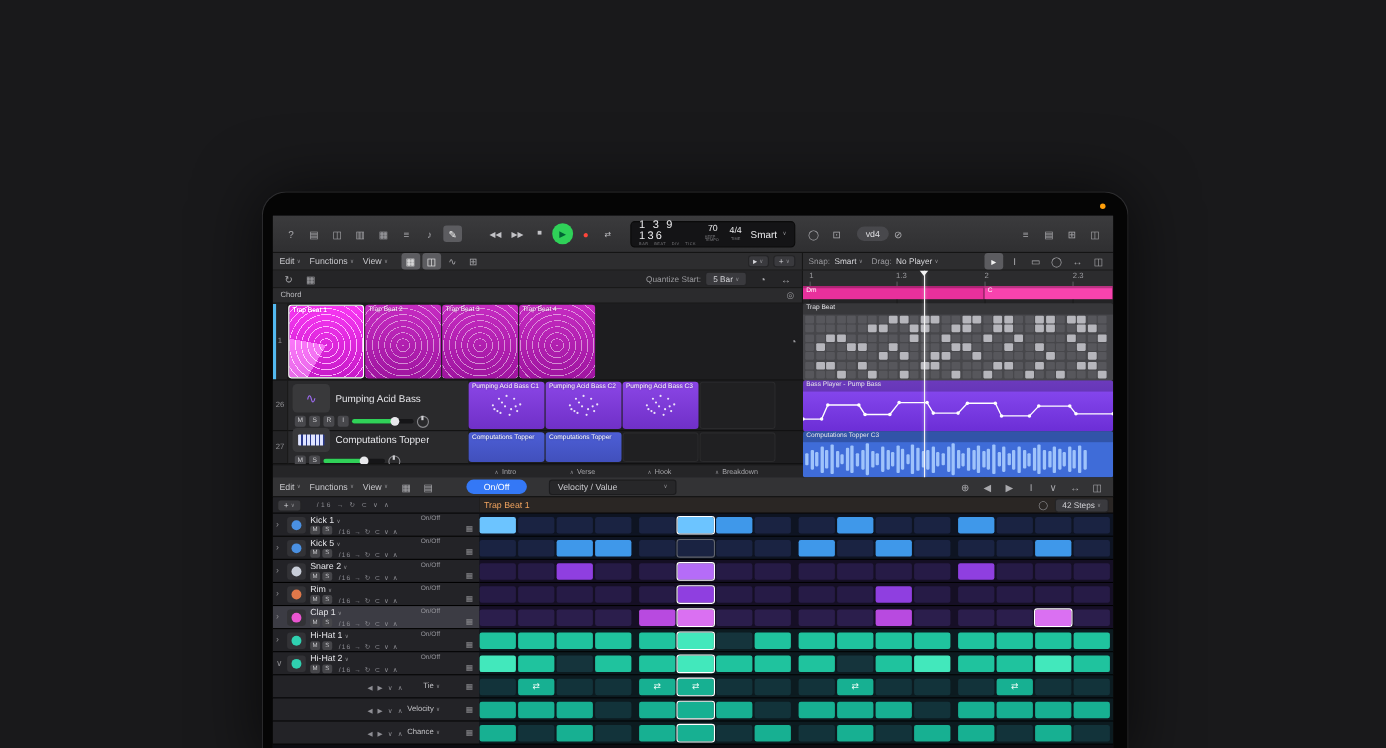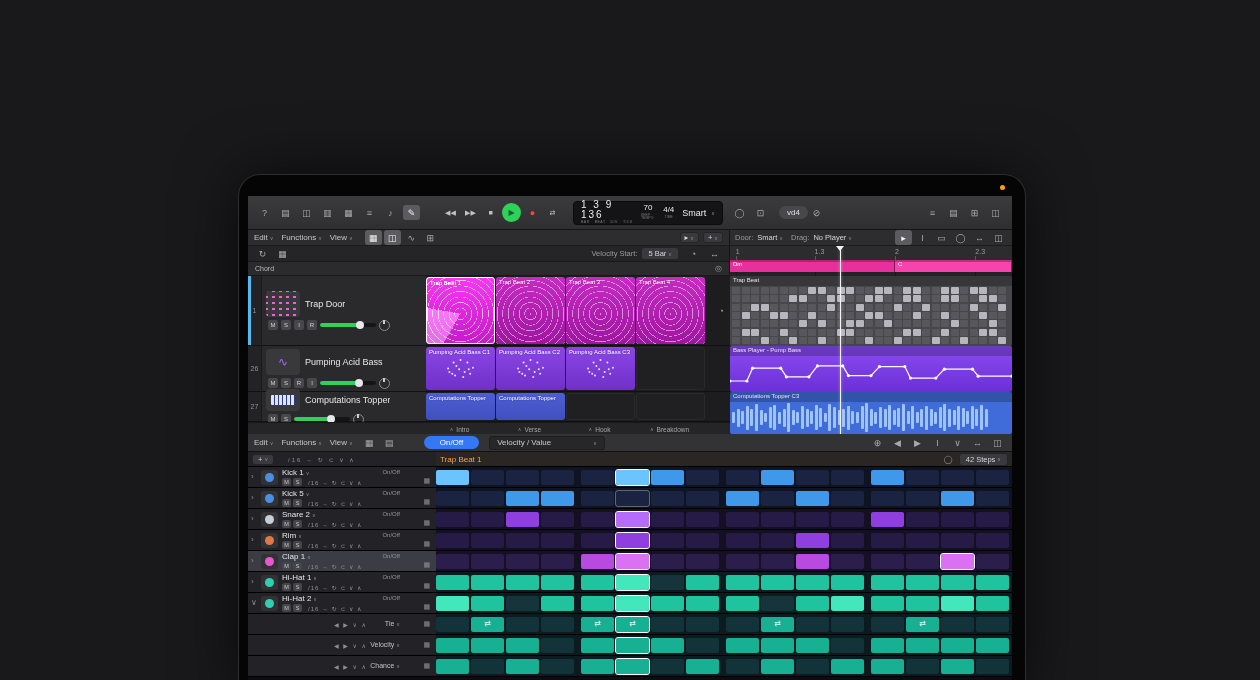--- a/index.html
+++ b/index.html
@@ -94,21 +94,21 @@
   .playhead{position:absolute;top:0;bottom:0;width:1px;background:#f4f4f4;box-shadow:0 0 3px rgba(255,255,255,.6);z-index:9;}
   .ph-handle{position:absolute;z-index:10;width:0;height:0;border-left:4px solid transparent;
     border-right:4px solid transparent;border-top:5px solid #f4f4f4;}
   .wavewrap{position:absolute;left:2px;right:2px;top:10px;bottom:1px;display:flex;align-items:center;gap:1.6px;}
   .wbar{width:3px;border-radius:1px;background:#aacdff;opacity:.9;flex:0 0 auto;}
   
   #sqBar{left:0;top:238px;width:764px;height:18px;background:#333335;border-bottom:1px solid #121212;
     display:flex;align-items:center;padding:0 6px;box-sizing:border-box;}
   .pill-on{background:#3478f6;color:#fff;border-radius:8px;padding:2px 16px;font-size:8px;margin-left:26px;white-space:nowrap;}
   .dd{background:#272729;border:1px solid #1c1c1e;border-radius:3px;padding:1.5px 7px;font-size:8px;
-    color:#cacace;display:flex;align-items:center;margin-left:10px;white-space:nowrap;gap:40px;}
+    color:#cacace;display:flex;align-items:center;margin-left:20px;white-space:nowrap;gap:40px;}
   #seq{left:0;top:256px;width:764px;height:228px;background:#0c0c11;}
   .sq-hdrL{position:absolute;left:0;top:0;width:188px;height:15px;background:#232327;border-bottom:1px solid #000;
     display:flex;align-items:center;padding:0 4px;box-sizing:border-box;}
   .sq-hdrR{position:absolute;left:188px;top:0;width:576px;height:15px;background:#2a2624;border-bottom:1px solid #000;
     display:flex;align-items:center;padding:0 4px;box-sizing:border-box;}
   .sq-title{font-size:8px;color:#f0a35e;}
   .sq-row{position:absolute;left:0;width:764px;height:21px;}
   .sq-head{position:absolute;left:0;top:0;width:188px;height:20px;background:#232327;border-bottom:1px solid #000;}
   .sq-head.sel{background:#3c3c44;}
   .sq-grid{position:absolute;left:188px;top:0;width:576px;height:20px;border-bottom:1px solid #000;}
@@ -224,21 +224,21 @@
             <span class="chev">∨</span>
           </span>
           <span class="pill" style="padding: 0px 4px;">
             <span>+</span>
             <span class="chev">∨</span>
           </span>
         </span>
     </div>
 
     <div class="bar" id="taMenus">
-      <span class="lbl">Door:</span>
+      <span class="lbl">Snap:</span>
       <span class="val">Smart</span>
       <span class="chev">∨</span>
       <span class="lbl" style="margin-left:8px;">Drag:</span>
       <span class="val">No Player</span>
       <span class="chev">∨</span>
       <span class="spacer"></span>
       <span id="taTools" style="display:flex;gap:2px;">
           <span class="ibtn active">▸</span>
           <span class="ibtn">I</span>
           <span class="ibtn">▭</span>
@@ -247,59 +247,40 @@
           <span class="ibtn">◫</span>
         </span>
     </div>
 
     <div class="bar" id="llSub">
       <span id="llSubIcons" style="display:flex;gap:3px;">
           <span class="ibtn">↻</span>
           <span class="ibtn">▦</span>
         </span>
       <span class="spacer"></span>
-      <span class="lbl">Velocity Start:</span>
+      <span class="lbl">Quantize Start:</span>
       <span class="pill">
         <span>5 Bar</span>
         <span class="chev">∨</span>
       </span>
       <span id="llSubIcons2" style="display:flex;gap:4px;margin-left:6px;">
           <span class="ibtn">◔</span>
           <span class="ibtn">↔</span>
         </span>
     </div>
 
     <div class="bar" id="chordBar">
       <span>Chord</span>
       <span class="spacer"></span>
       <span style="color:#9a9a9e;font-size:8px;">◎</span>
     </div>
 
     <div class="abs" id="llGrid">
         <div class="ll-row" style="top: 0px; height: 70px;">
           <div class="ll-num" style="box-shadow: rgb(83, 185, 240) 3px 0px 0px inset;">1</div>
-          <div class="ll-head">
-            <div style="display: flex; flex-direction: column; gap: 3px; width: 100%;">
-              <div style="display: flex; align-items: center; gap: 5px;">
-                <div class="tr-icon" style="width: 34px; height: 26px; background-image: radial-gradient(circle, rgb(240, 96, 216) 1.3px, transparent 1.5px); background-size: 7px 6px; background-position: 4px 3px;"></div>
-                <div style="font-size: 9px; color: rgb(230, 230, 234); white-space: nowrap; overflow: hidden; max-width: 100px;">Trap Door</div>
-              </div>
-              <div style="display: flex; align-items: center; gap: 3px; padding-left: 2px;">
-                <span class="msbtn">M</span>
-                <span class="msbtn">S</span>
-                <span class="msbtn">I</span>
-                <span class="msbtn">R</span>
-                <div class="vol" style="width: 56px;">
-                  <div class="fill" style="width: 72%;"></div>
-                  <div class="knob" style="left: calc(72% - 4px);"></div>
-                </div>
-                <div class="pan"></div>
-              </div>
-            </div>
-          </div>
           <div class="ll-cells">
             <div class="ll-cell" style="left: 0px; width: 69px; height: 67px; background: linear-gradient(rgb(198, 44, 194), rgb(159, 21, 160)); border: 1.5px solid rgb(255, 255, 255); filter: brightness(1.25);">
               <div class="clabel">Trap Beat 1</div>
               <div class="rings"></div>
               <div class="wedge"></div>
             </div>
             <div class="ll-cell" style="left: 70px; width: 69px; height: 67px; background: linear-gradient(rgb(198, 44, 194), rgb(159, 21, 160));">
               <div class="clabel">Trap Beat 2</div>
               <div class="rings"></div>
             </div>

